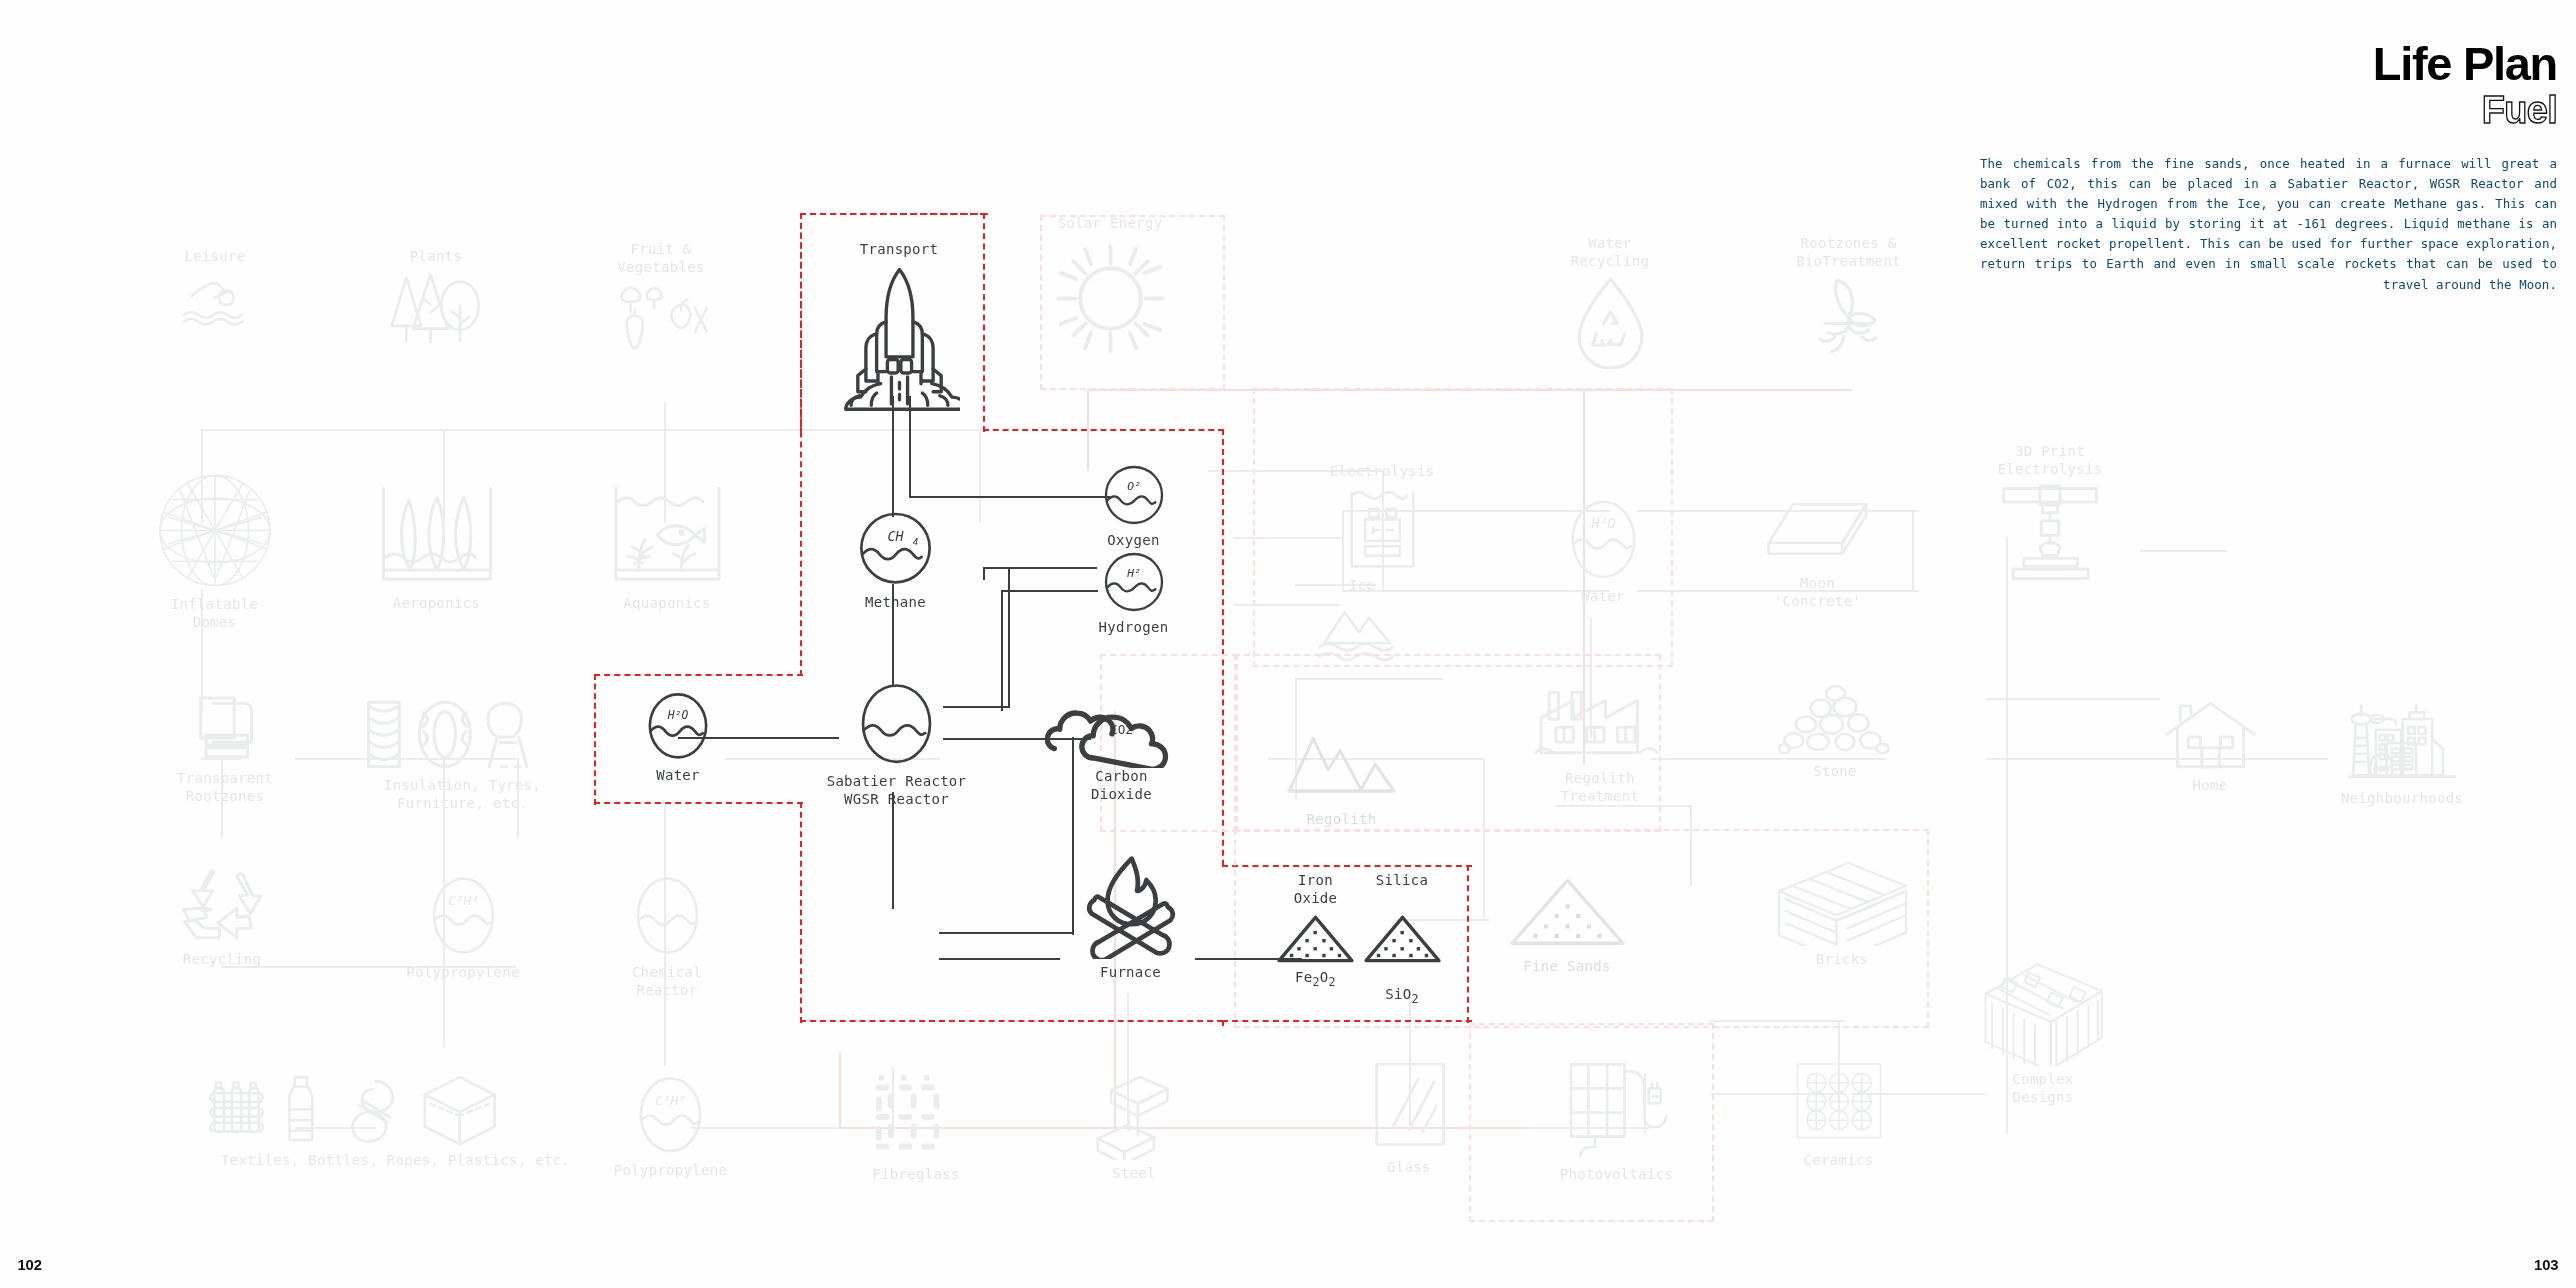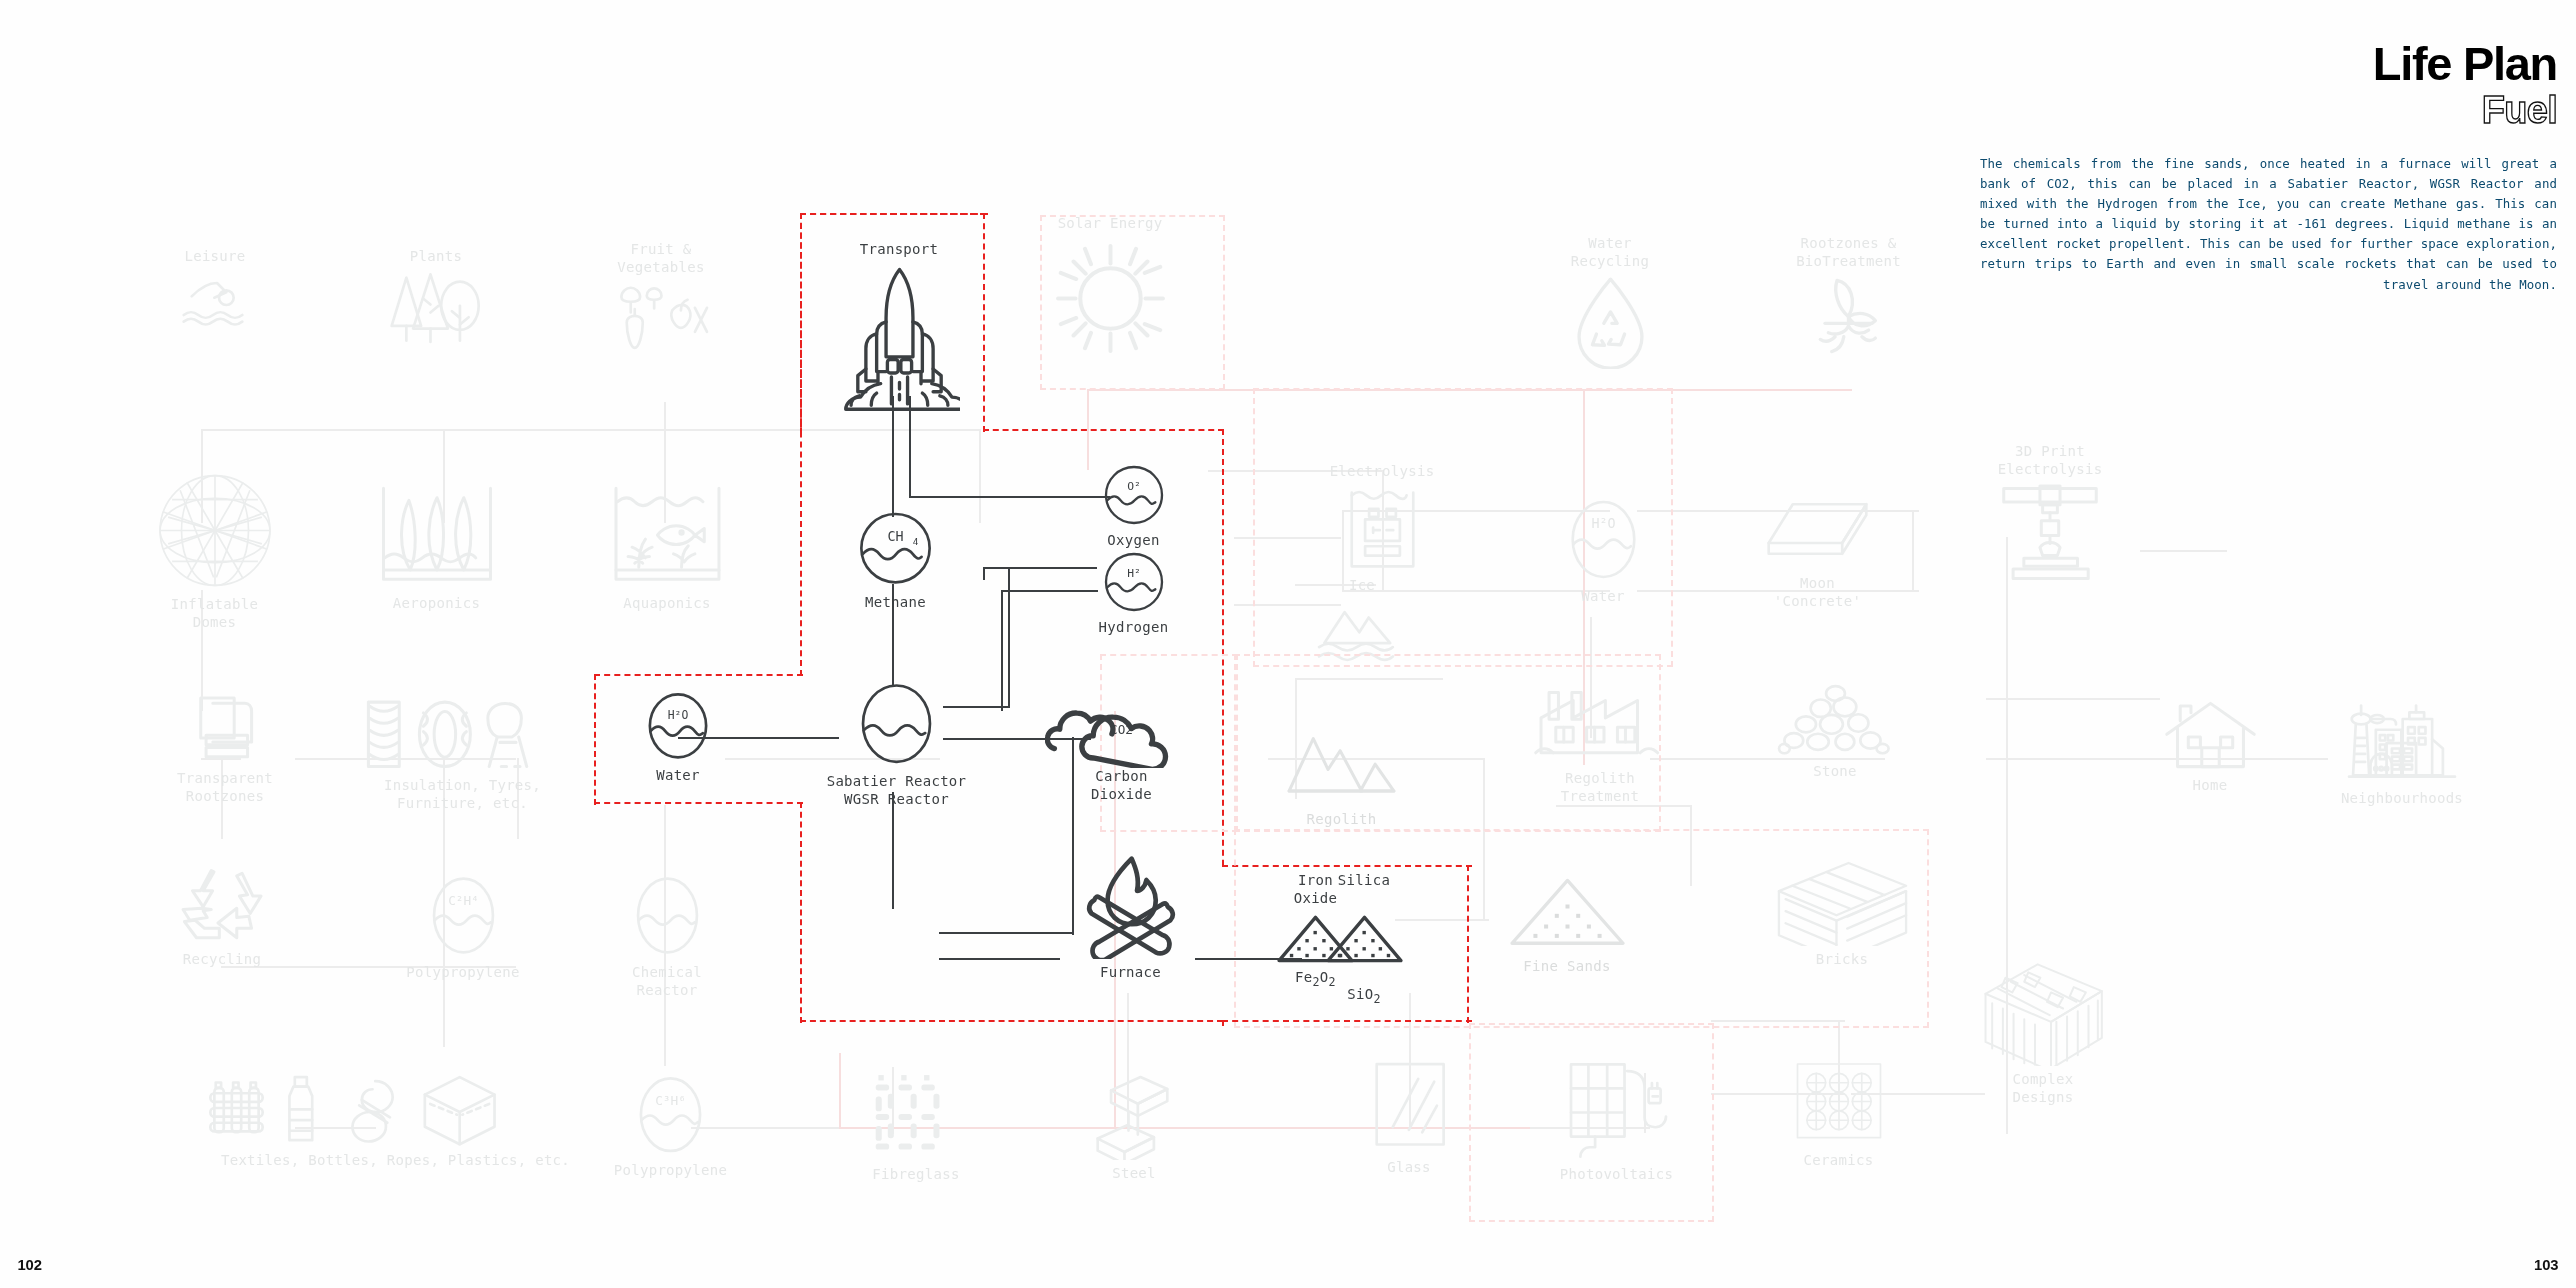--- a/index.html
+++ b/index.html
@@ -3,21 +3,21 @@
 <meta charset="utf-8">
 <style>
   html,body{margin:0;padding:0;background:#ffffff;}
   body{width:2576px;height:1288px;overflow:hidden;font-family:"DejaVu Sans Mono","Liberation Mono",monospace;}
   #stage{position:relative;width:2576px;height:1288px;background:#fefefe;}
 
   
   .node{position:absolute;display:flex;flex-direction:column;align-items:center;justify-content:flex-start;text-align:center;}
   .node .cap{font-size:14px;line-height:1.25;letter-spacing:0.3px;white-space:pre-line;margin-top:5.4px;}
   .node .capTop{font-size:14px;line-height:1.25;letter-spacing:0.3px;white-space:pre-line;margin-bottom:5.4px;}
-  .glyph{display:flex;align-items:center;justify-content:flex-end;}
+  .glyph{display:flex;align-items:center;justify-content:flex-end;font-style:italic;}
 
   
   .active{color:#3b3f42;}
   .active svg{stroke:#3b3f42;}
   .ghost{color:#e4e6e6;}
   .ghost svg{stroke:#ebeded;}
   .ghost-mid{color:#dadcdc;}
   .ghost-mid svg{stroke:#e2e4e4;}
 
   
@@ -825,21 +825,21 @@
           <rect x="22" y="62" width="5" height="5"></rect>
             <rect x="45" y="62" width="5" height="5"></rect>
           <rect x="70" y="62" width="5" height="5"></rect>
             <rect x="93" y="62" width="5" height="5"></rect>
         </g>
       </svg>
     </div>
     <div class="cap" style="margin-top:2.7px;">Fe<sub>2</sub>O<sub>2</sub></div>
   </div>
 
-  <div class="node active" style="left:1327px;top:872px;width:74px;gap:17px;">
+  <div class="node active" style="left:1365px;top:872px;width:74px;gap:17px;">
     <div class="capTop">Silica</div>
     <div class="glyph">
       <svg width="81" height="54" viewBox="0 0 120 80" fill="none" stroke="#3b3f42" stroke-width="5" stroke-linecap="round" stroke-linejoin="round">
         <path d="M60 8L114 72H6z"></path>
         <g fill="#3b3f42" stroke="none">
           <rect x="57" y="28" width="5" height="5"></rect>
             <rect x="45" y="40" width="5" height="5"></rect>
             <rect x="70" y="40" width="5" height="5"></rect>
           <rect x="33" y="52" width="5" height="5"></rect>
             <rect x="57" y="52" width="5" height="5"></rect>

